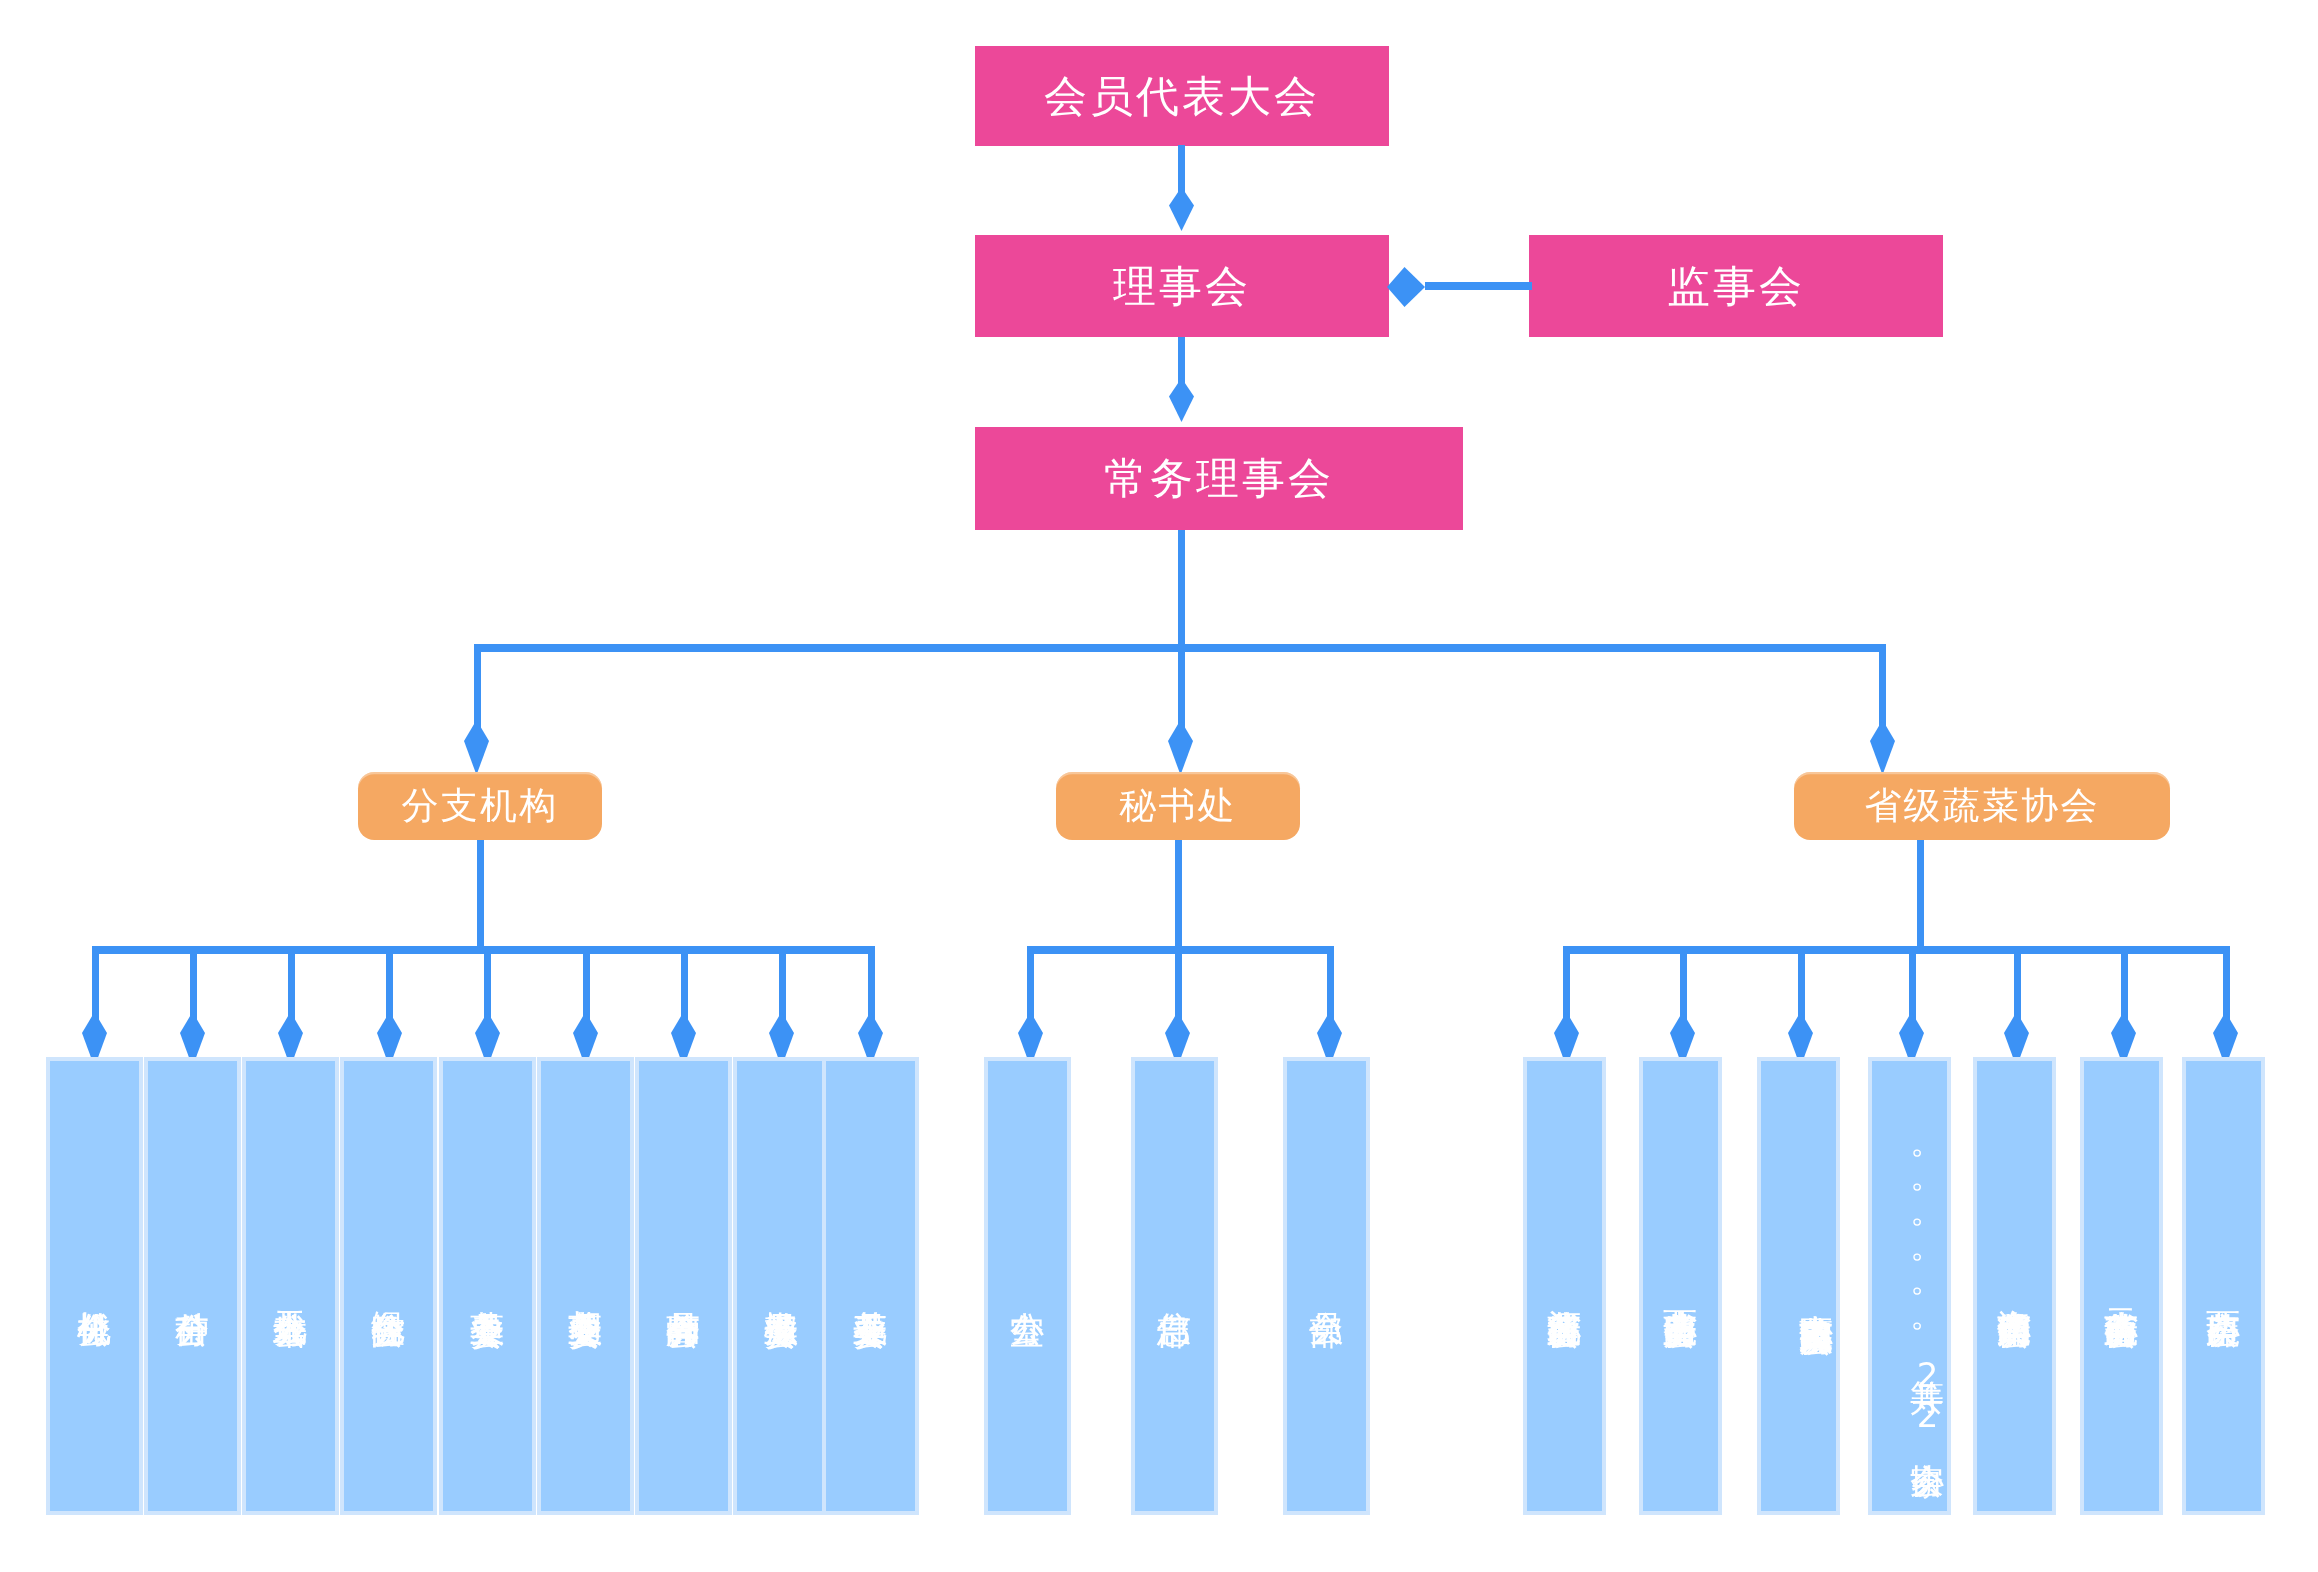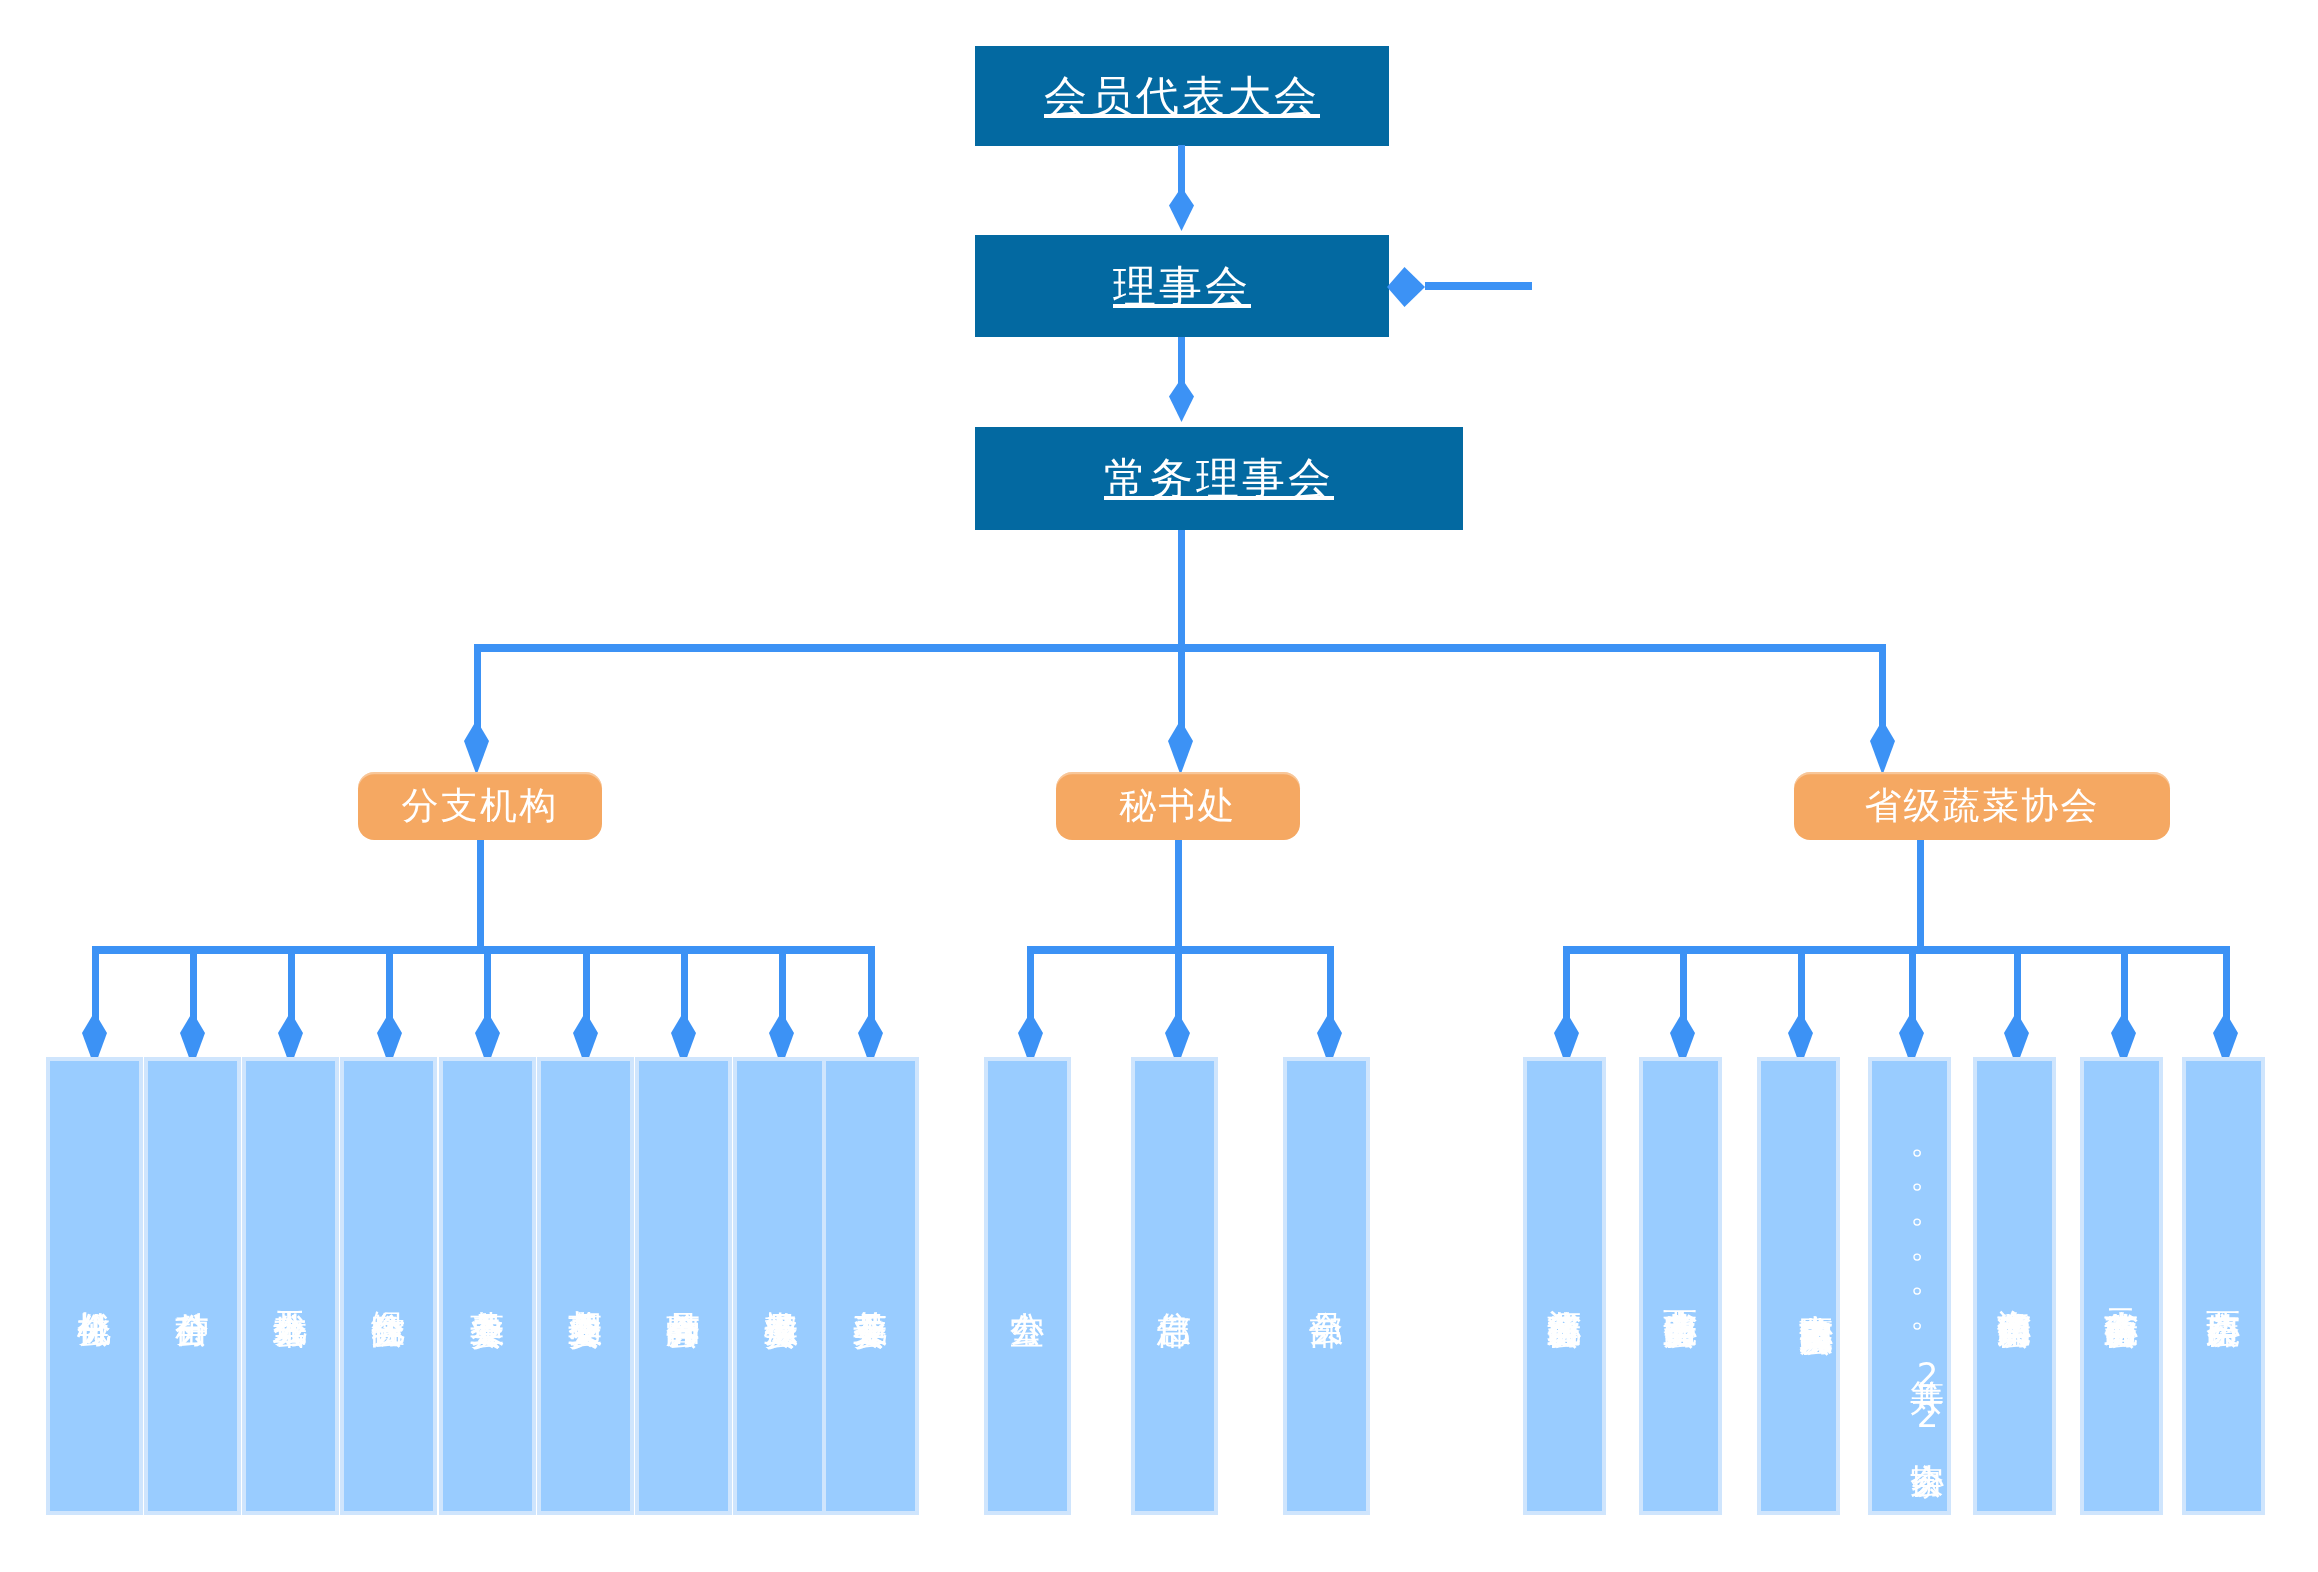--- a/index.html
+++ b/index.html
@@ -7,21 +7,21 @@
     font-family:"DejaVu Sans","Liberation Sans",sans-serif;
     width:2319px;height:1573px;position:relative;overflow:hidden;
   }
   #stage{position:absolute;left:0;top:0;width:2319px;height:1573px;}
 
   
   .node{position:absolute;box-sizing:border-box;display:flex;
         align-items:center;justify-content:center;color:#ffffff;
         text-align:center;line-height:1.18;}
 
-  .node-pink{background:#0369a1;font-size:43px;letter-spacing:3px;text-decoration:underline;}
+  .node-pink{background:#ec4899;font-size:43px;letter-spacing:3px;}
   .node-orange{background:#F5A862;border-radius:16.2px;font-size:37px;letter-spacing:2.2px;
                box-shadow:0 2.2px 0 rgba(255,255,255,.35) inset;}
 
   
   .leafwrap{position:absolute;box-sizing:border-box;background:#CFE5FD;}
   .leaf{position:absolute;left:4.4px;top:4.4px;right:4.4px;bottom:4.4px;background:#99CCFF;}
   .leaf-txt{position:absolute;left:0;right:0;top:0;bottom:0;
             display:flex;align-items:center;justify-content:center;
             color:#ffffff;font-size:34px;line-height:1.12;letter-spacing:0.7px;
             writing-mode:vertical-rl;text-orientation:upright;
@@ -45,20 +45,21 @@
 
 <div id="stage">
 
   <div class="node node-pink" style="left:975px;top:46px;width:414px;height:100px;">会员代表大会</div>
 
   <div class="vline" style="left:1178px;top:145px;height:50px;"></div>
   <div class="arrow-sm" style="left:1169px;top:187px;"></div>
 
   <div class="node node-pink" style="left:975px;top:235px;width:414px;height:102px;text-align:center;">理事会</div>
 
+  <div class="node node-pink" style="left:1529px;top:235px;width:414px;height:102px;">监事会</div>
 
   <div class="hline" style="left:1425px;top:282px;width:107px;"></div>
   <div class="arrow-left" style="left:1387px;top:267px;"></div>
 
   <div class="vline" style="left:1178px;top:337px;height:50px;"></div>
   <div class="arrow-sm" style="left:1169px;top:378px;"></div>
 
   <div class="node node-pink" style="left:975px;top:427px;width:488px;height:103px;">常务理事会</div>
 
   <div class="vline" style="left:1178px;top:530px;height:117px;"></div>

